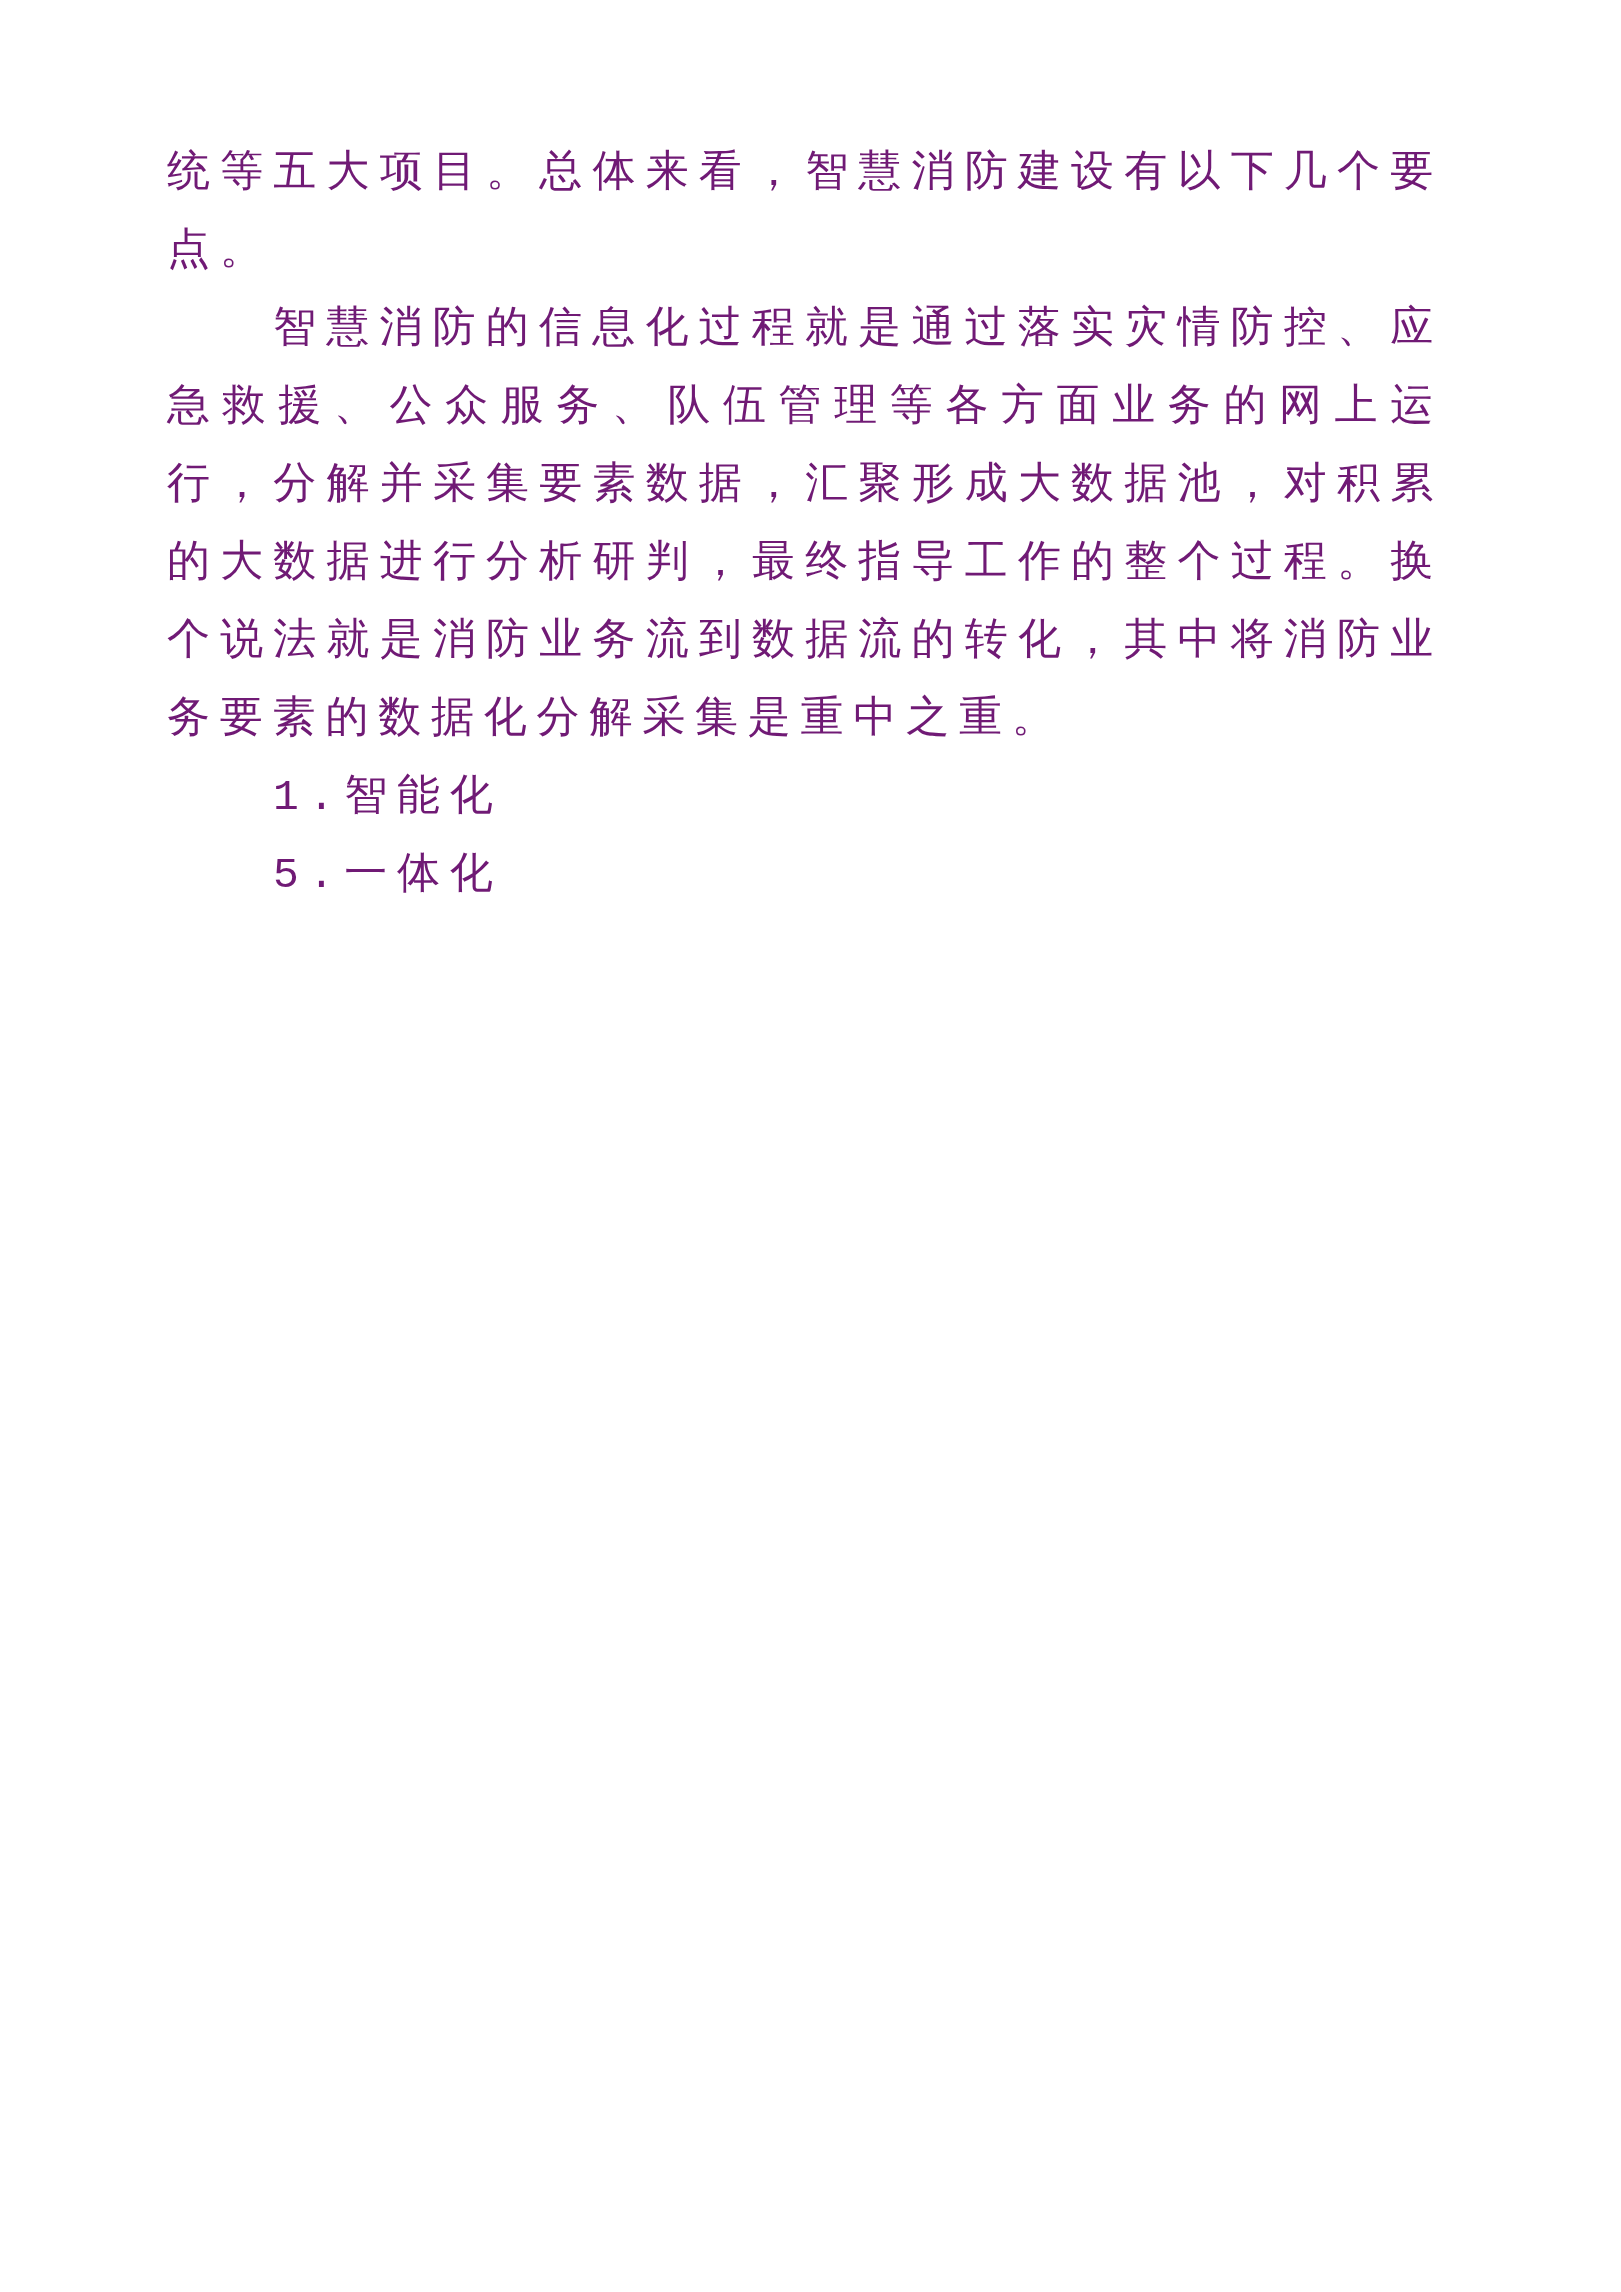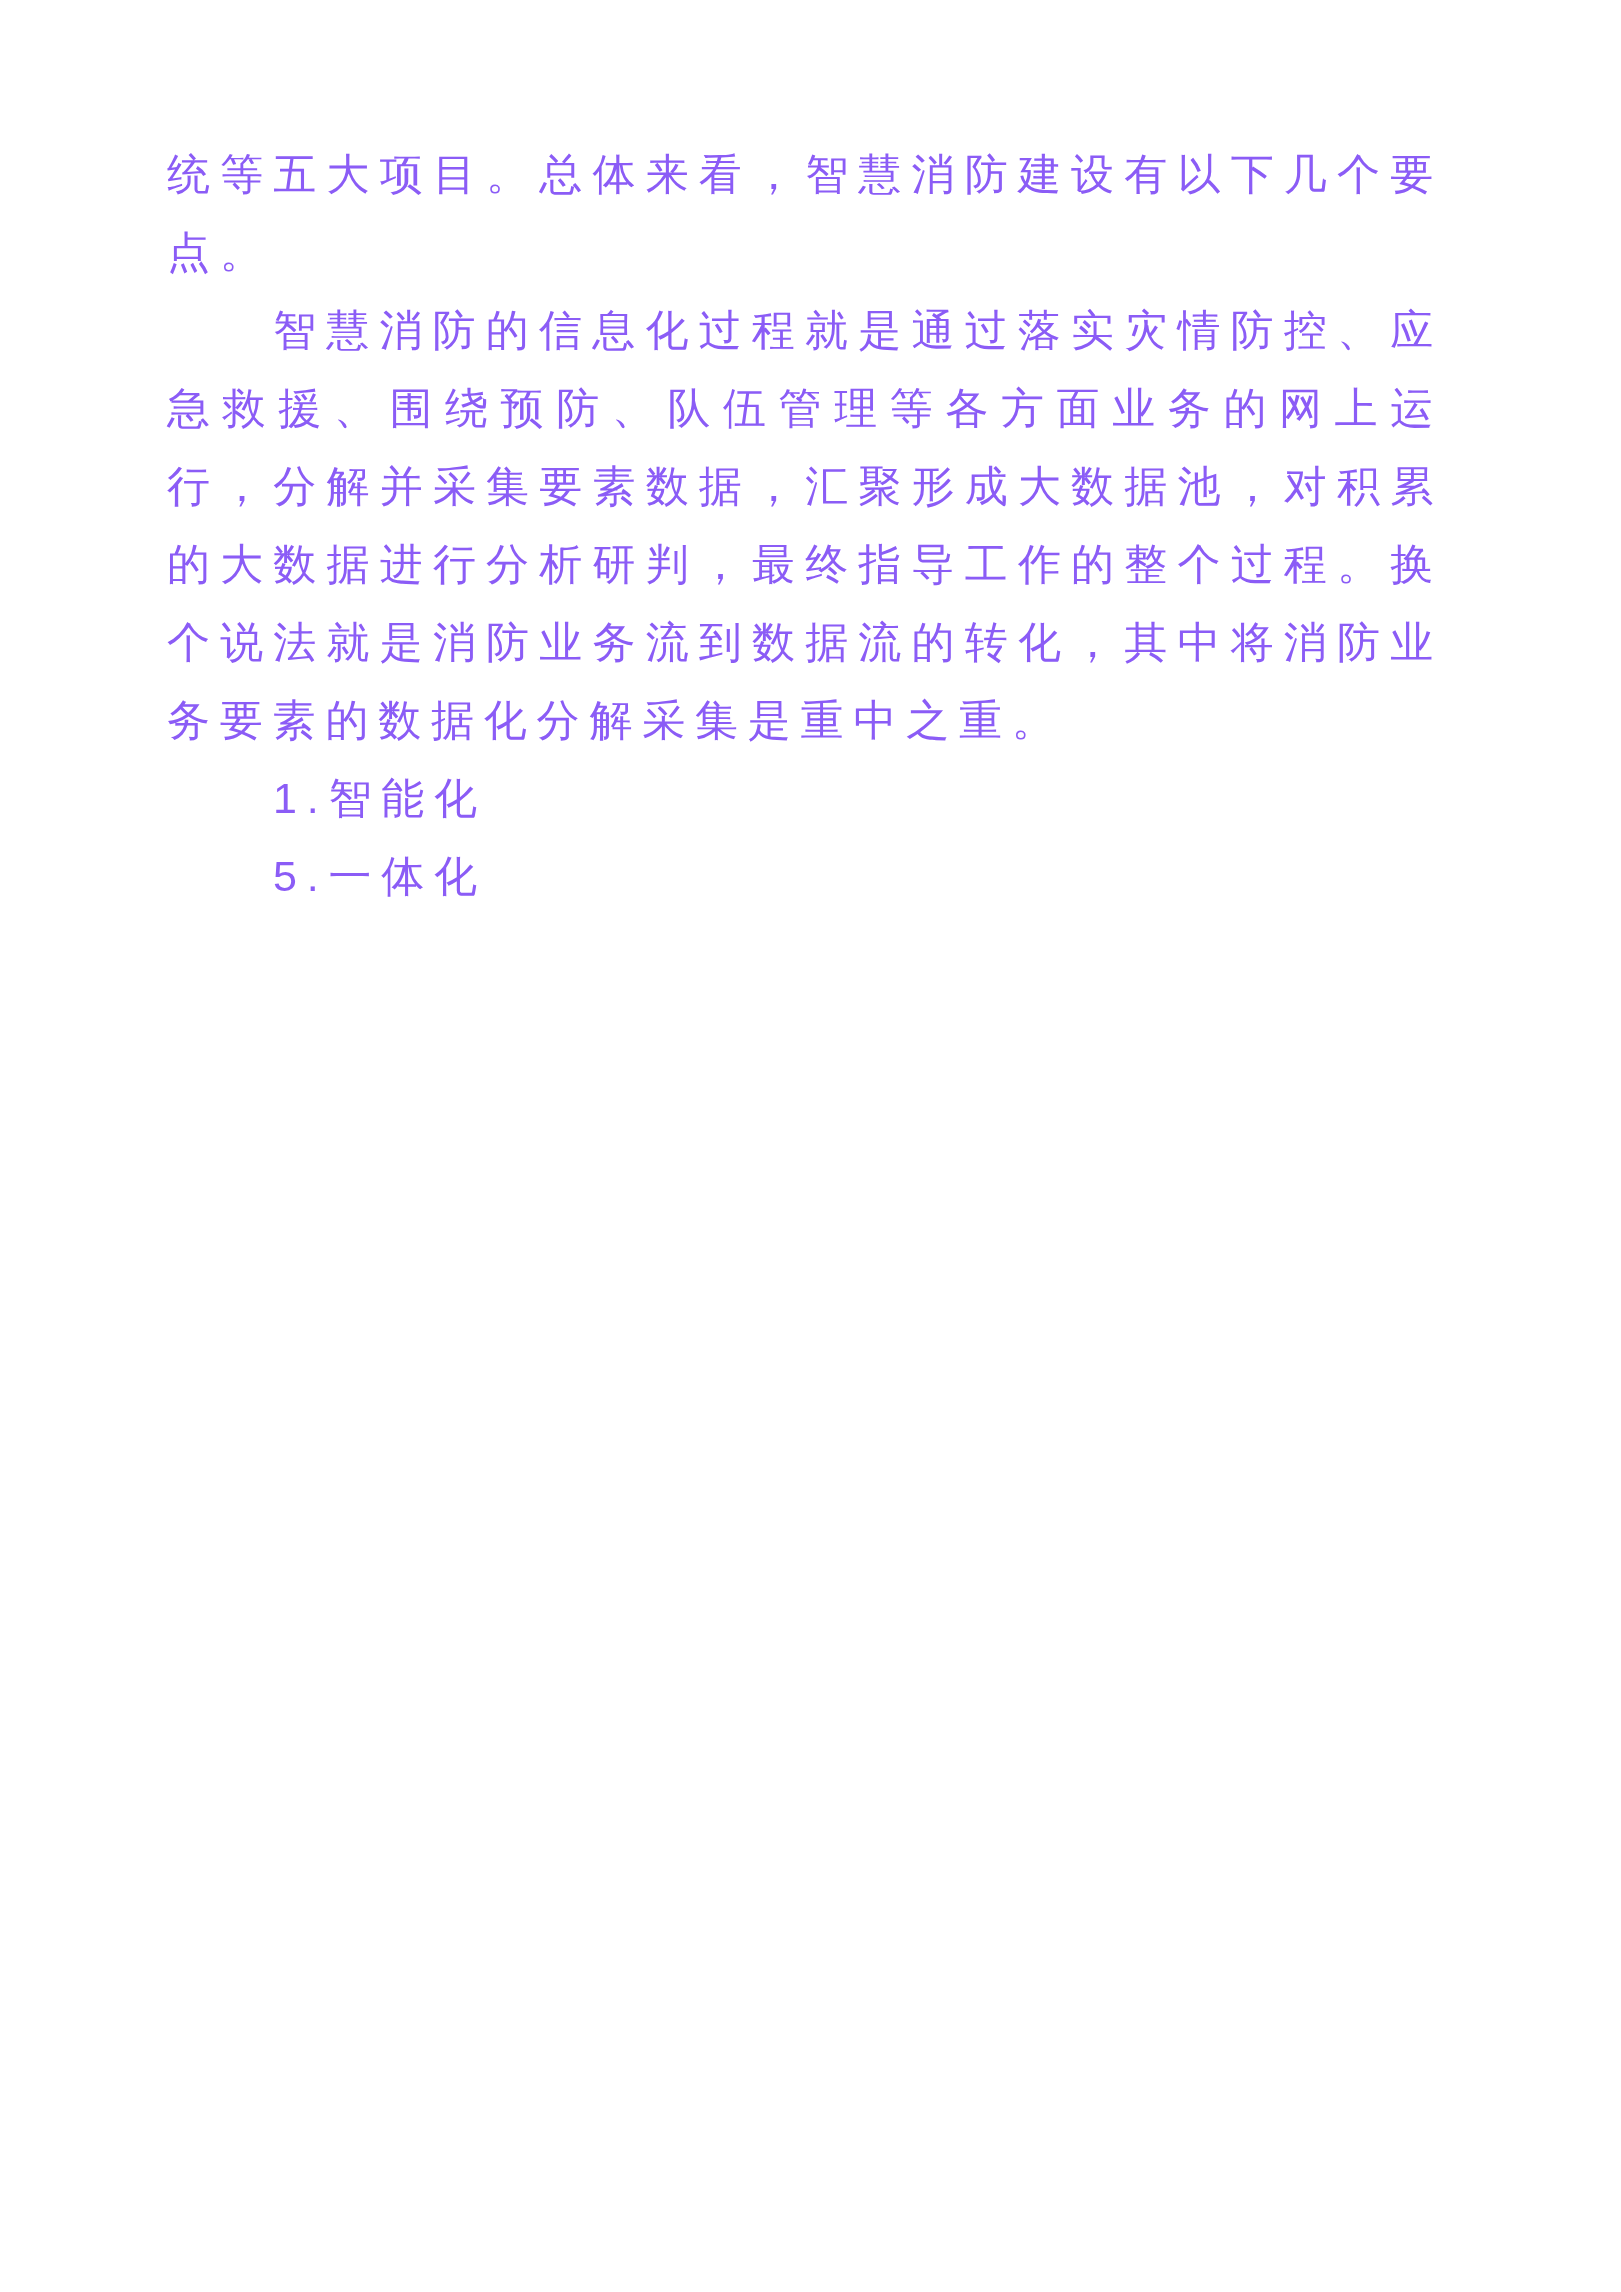--- a/index.html
+++ b/index.html
@@ -28,26 +28,26 @@
     text-indent: 106px;
     line-break: strict;
   }
   .para.no-indent {
     text-indent: 0;
   }
 </style>
 </head>
 <body>
 
-<div class="page" style="background: rgb(255, 255, 255); color: #8b5cf6;">
+<div class="page" style="background: rgb(255, 255, 255); color: #701a75; font-family: Liberation Mono, monospace;">
   <p class="para no-indent">统等五大项目。总体来看，智慧消防建设有以下几个要点。</p>
 
 
 
-  <p class="para">智慧消防的信息化过程就是通过落实灾情防控、应急救援、围绕预防、队伍管理等各方面业务的网上运行，分解并采集要素数据，汇聚形成大数据池，对积累的大数据进行分析研判，最终指导工作的整个过程。换个说法就是消防业务流到数据流的转化，其中将消防业务要素的数据化分解采集是重中之重。</p>
+  <p class="para">智慧消防的信息化过程就是通过落实灾情防控、应急救援、公众服务、队伍管理等各方面业务的网上运行，分解并采集要素数据，汇聚形成大数据池，对积累的大数据进行分析研判，最终指导工作的整个过程。换个说法就是消防业务流到数据流的转化，其中将消防业务要素的数据化分解采集是重中之重。</p>
 
   <p class="para">1.智能化</p>
 
 
   <p class="para">5.一体化</p>
 
 </div>
 
 
 </body></html>

